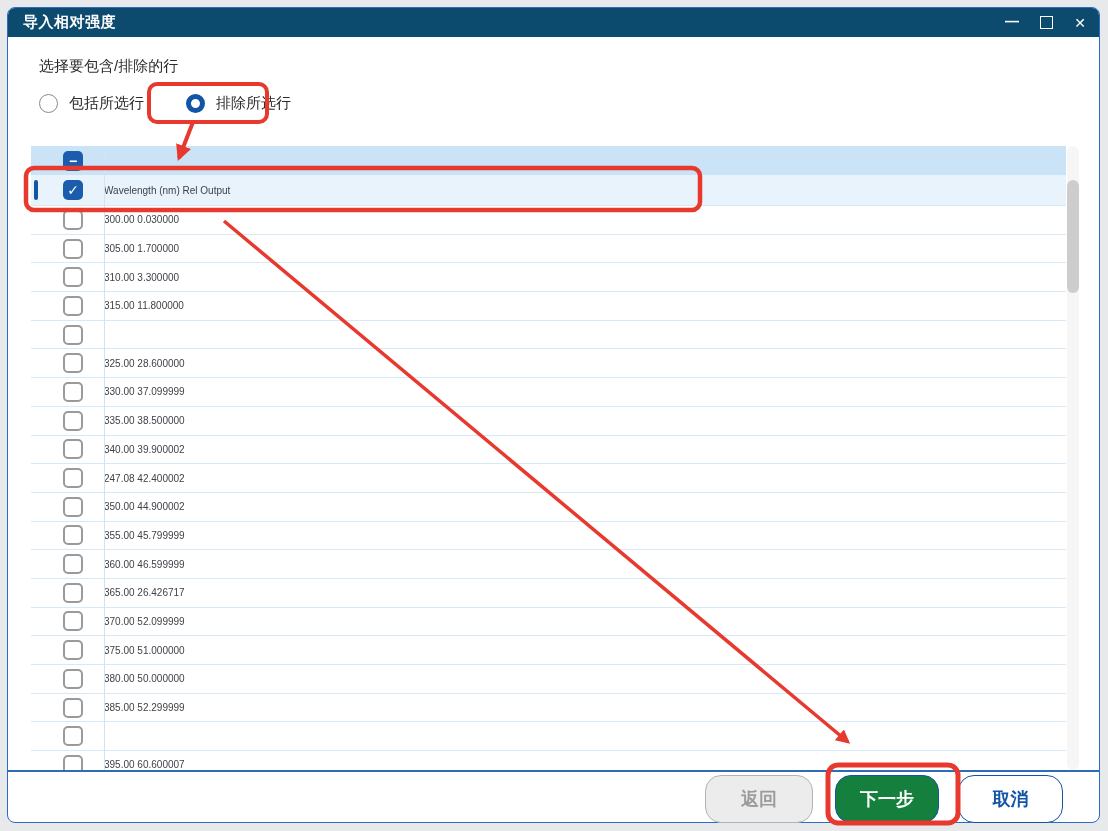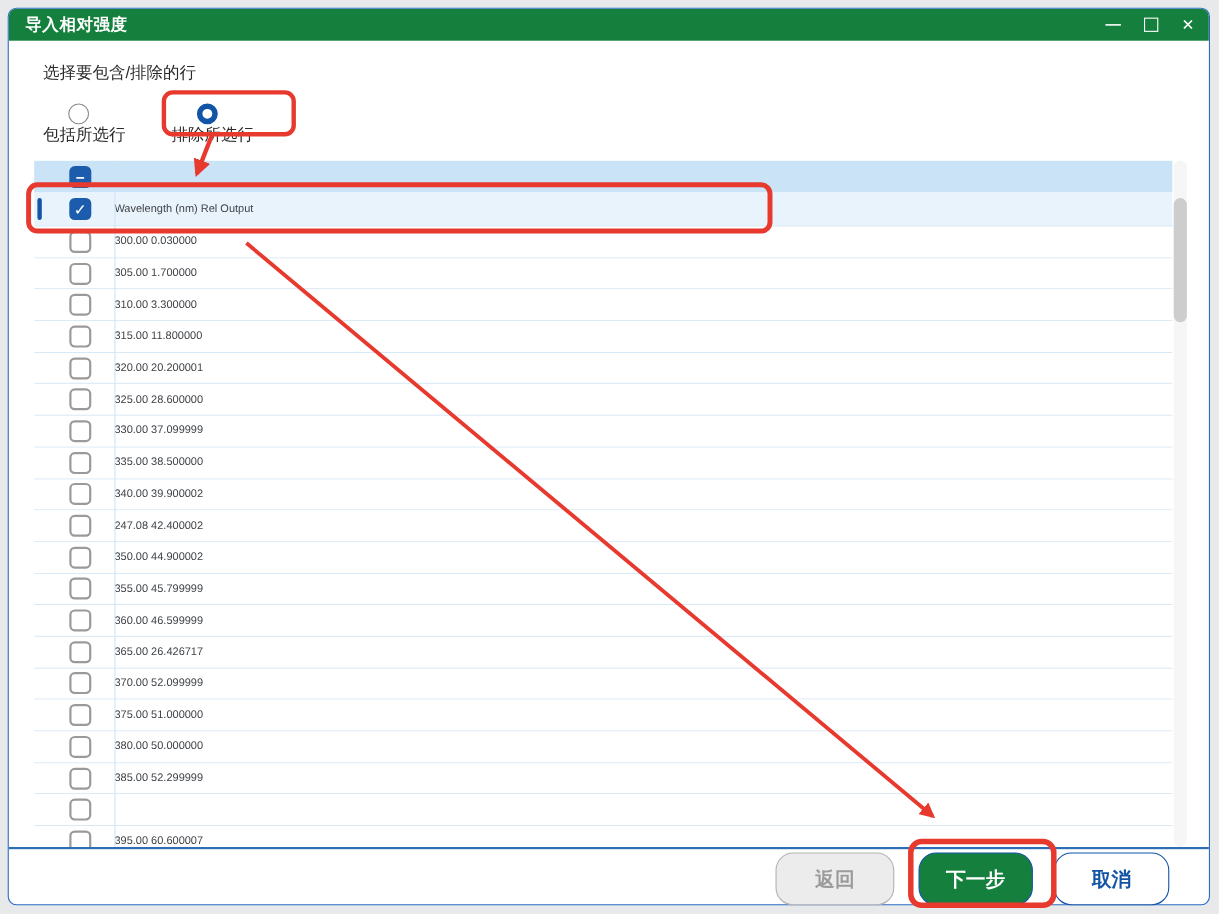--- a/index.html
+++ b/index.html
@@ -10,42 +10,42 @@
     -webkit-font-smoothing:antialiased;
   }
   
   .dialog{
     position:absolute;left:7px;top:7px;width:1093px;height:816px;
     background:#ffffff;border:1.5px solid #2b6cc6;border-radius:8px;
     box-sizing:border-box;overflow:hidden;
   }
   .titlebar{
     position:absolute;left:0;top:0;right:0;height:29px;
-    background:#15803d;display:flex;align-items:center;
+    background:#0c4a6e;display:flex;align-items:center;
   }
   .titlebar .title{
     color:#ffffff;font-size:15px;font-weight:bold;padding-left:15px;letter-spacing:.5px;
   }
   .win-controls{
     position:absolute;right:2px;top:0;height:29px;display:flex;align-items:center;
   }
   .win-btn{
     width:34px;height:29px;display:flex;align-items:center;justify-content:center;
     color:#ffffff;font-size:14px;cursor:default;
   }
   .win-btn .sq{width:11px;height:11px;border:1.6px solid #fff;display:block;}
   .min-glyph{font-weight:bold;transform:translateY(-2px);}
   
   .sel-label{
     position:absolute;left:31px;top:49px;font-size:15px;color:#2b2b2b;
   }
   .radio-row{
     position:absolute;left:31px;top:86px;display:flex;align-items:center;font-size:15px;color:#2b2b2b;
   }
-  .radio-opt{display:flex;align-items:center;margin-right:42px;flex-direction:column;}
+  .radio-opt{display:flex;align-items:center;margin-right:42px;}
   .radio-circle{
     width:19px;height:19px;border-radius:50%;box-sizing:border-box;
     border:1.6px solid #8a8a8a;background:#fff;margin-right:11px;flex:0 0 auto;
   }
   .radio-circle.checked{border:5.5px solid #1254a5;}
   
   .table{
     position:absolute;left:23px;top:138px;width:1035px;height:625px;
     overflow:hidden;background:#fff;
   }
@@ -155,21 +155,20 @@
         <div class="trow">
           <span class="cb"></span>
           <span class="tval">310.00 3.300000</span>
         </div>
         <div class="trow">
           <span class="cb"></span>
           <span class="tval">315.00 11.800000</span>
         </div>
         <div class="trow">
           <span class="cb"></span>
-          <span class="tval">320.00 20.200001</span>
         </div>
         <div class="trow">
           <span class="cb"></span>
           <span class="tval">325.00 28.600000</span>
         </div>
         <div class="trow">
           <span class="cb"></span>
           <span class="tval">330.00 37.099999</span>
         </div>
         <div class="trow">

